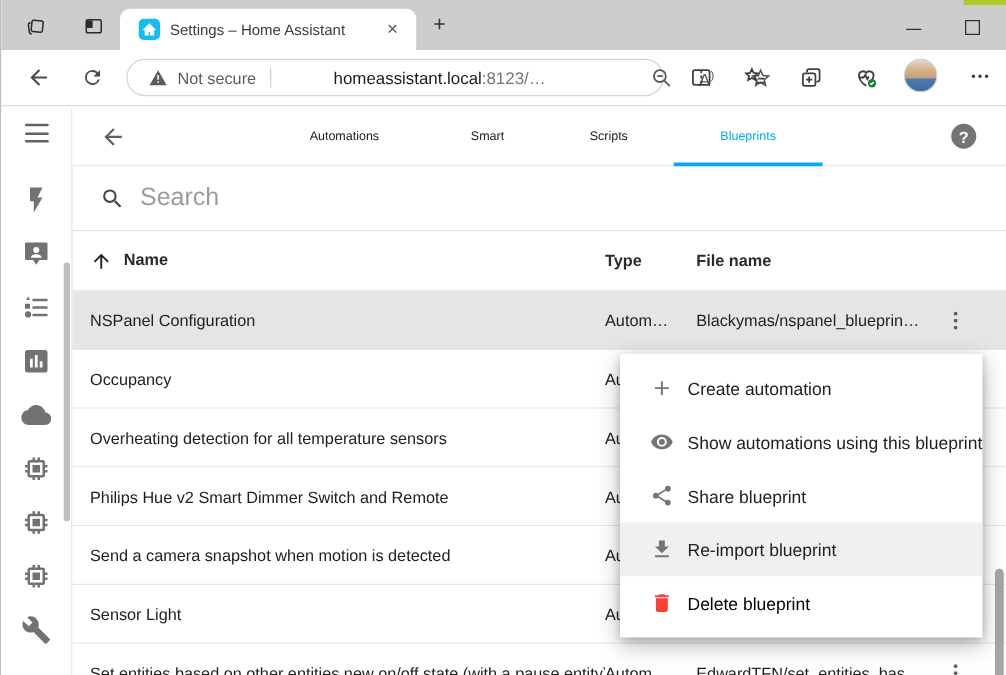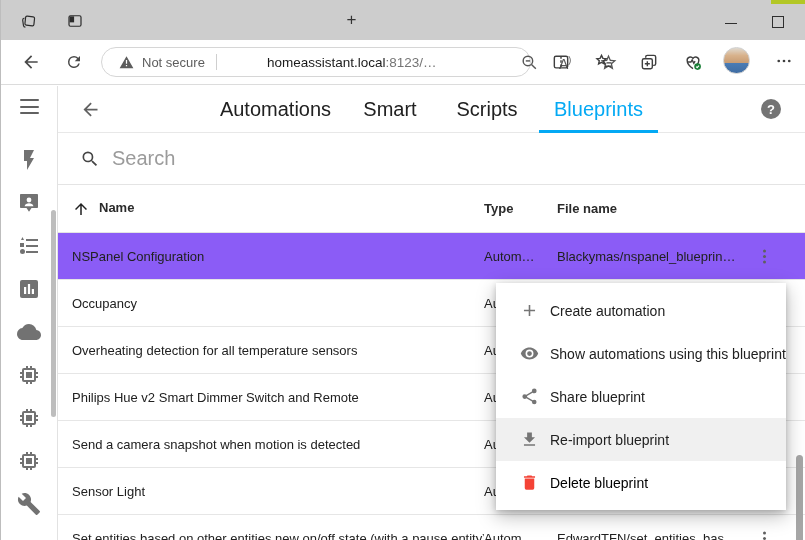--- a/index.html
+++ b/index.html
@@ -53,42 +53,42 @@
               justify-content:space-between; cursor:pointer; }
   .hamburger span{ height:2px; background:#616161; border-radius:1px; }
   .sb-thumb{ position:absolute; left:50px; top:124px; width:5px; height:207px; background:#bdbdbd; border-radius:3px; cursor:pointer; }
 
   .content{ position:absolute; left:57px; top:0; width:748px; height:454px; }
 
   
   .ha-header{ position:absolute; left:0; top:0; width:748px; height:47px; border-bottom:1px solid #e8e8e8; background:#fff; }
   .ha-back{ position:absolute; left:22px; top:13px; width:21px; height:21px; color:#616161; cursor:pointer; }
   .ha-tab{ position:absolute; top:0; height:47px; display:flex; align-items:center; justify-content:center;
-           font-size:20px; color:#212121; font-weight:500; cursor:pointer; }
+           font-size:10px; color:#212121; font-weight:500; cursor:pointer; }
   .ha-tab.active{ color:#03a9f4; }
   .ha-tab.active::after{ content:""; position:absolute; left:0; right:0; bottom:0; height:3px; background:#03a9f4; }
   .t0{ left:160px; width:115px; } .t1{ left:293px; width:78px; } .t2{ left:390px; width:78px; } .t3{ left:481px; width:119px; }
   .help{ position:absolute; left:703px; top:13px; width:20px; height:20px; border-radius:50%; background:#747474;
          color:#fff; font-size:13px; font-weight:bold; display:flex; align-items:center; justify-content:center; cursor:pointer; }
 
   
   .searchbar{ position:absolute; left:0; top:47px; width:748px; height:52px; border-bottom:1px solid #e4e4e4;
               display:flex; align-items:center; padding-left:22px; }
   .search-ic{ width:20px; height:20px; color:#454545; }
   .searchbar input{ border:none; outline:none; font-size:20px; color:#212121; margin-left:12px; width:600px;
                     font-family:"Liberation Sans", sans-serif; }
   .searchbar input::placeholder{ color:#9b9b9b; }
 
   
   .thead{ position:absolute; left:0; top:99px; width:748px; height:48px; display:flex; align-items:center;
           border-bottom:1px solid #e4e4e4; font-size:13px; font-weight:bold; color:#2b2b2b; }
   .rows{ position:absolute; left:0; top:147px; width:748px; }
   .row{ display:flex; align-items:center; height:47px; border-bottom:1px solid #e6e6e6; font-size:13px; color:#212121;
         background:#fff; cursor:pointer; }
-  .row.highlight{ background:#8b5cf6; }
+  .row.highlight{ background:#e5e5e5; }
   .c-name{ flex:1; padding-left:14px; display:flex; align-items:flex-start; gap:9px; white-space:nowrap; overflow:hidden; }
   .c-type{ width:73px; white-space:nowrap; overflow:hidden; }
   .c-file{ width:190px; white-space:nowrap; overflow:hidden; }
   .c-menu{ width:59px; display:flex; justify-content:flex-start; padding-left:8px; }
   .sort-ic{ width:18px; height:18px; color:#212121; }
   .dots-ic{ width:19px; height:19px; color:#5f5f5f; cursor:pointer; }
 
   
   .ctx{ position:absolute; left:438px; top:197px; width:290px; height:227px; background:#fff; border-radius:0;
         box-shadow:0 6px 18px rgba(0,0,0,.28), 0 2px 6px rgba(0,0,0,.18); padding:6px 0; z-index:5; }
@@ -114,20 +114,29 @@
         <path d="M6 8 C4 8.5 3.4 9.6 3.6 11l1 7c.2 1.4 1.2 2.2 2.6 2.2"></path>
       </svg>
     </div>
     <div class="strip-icon tabactions">
       <svg viewBox="0 0 24 24" fill="none" stroke="currentColor" stroke-width="1.6">
         <rect x="4" y="5" width="16" height="14" rx="2"></rect>
         <rect x="4.8" y="5.8" width="6" height="8" fill="currentColor" stroke="none"></rect>
       </svg>
     </div>
 
+    <div class="tab">
+      <span class="favicon">
+        <svg width="13" height="13" viewBox="0 0 24 24" fill="#ffffff">
+          <path d="M12 3 2 13h3v8h6v-5h2v5h6v-8h3L12 3z"></path>
+        </svg>
+      </span>
+      <span class="tab-title">Settings – Home Assistant</span>
+      <span class="tab-close">×</span>
+    </div>
     <div class="newtab">+</div>
 
     <div class="win-min"></div>
     <div class="win-max"></div>
     <div class="green-strip"></div>
   </div>
 
   <div class="toolbar">
     <div class="tb-icon back">
       <svg viewBox="0 0 24 24" fill="currentColor">

